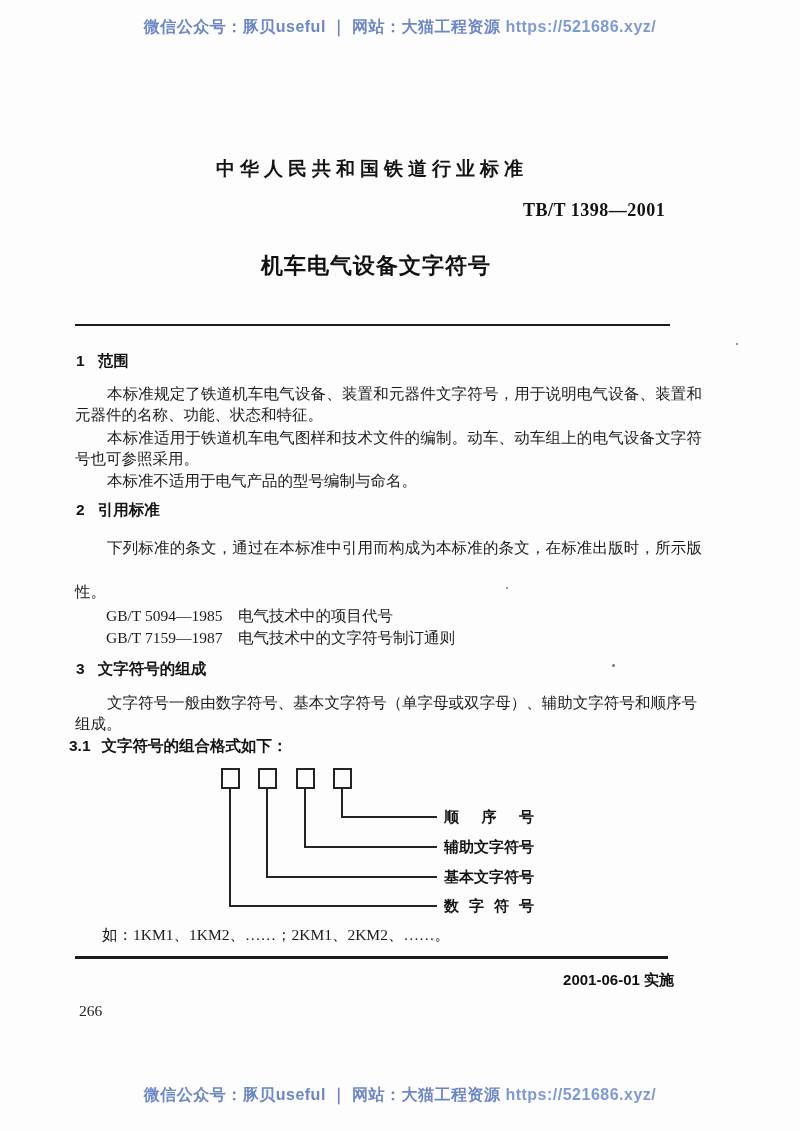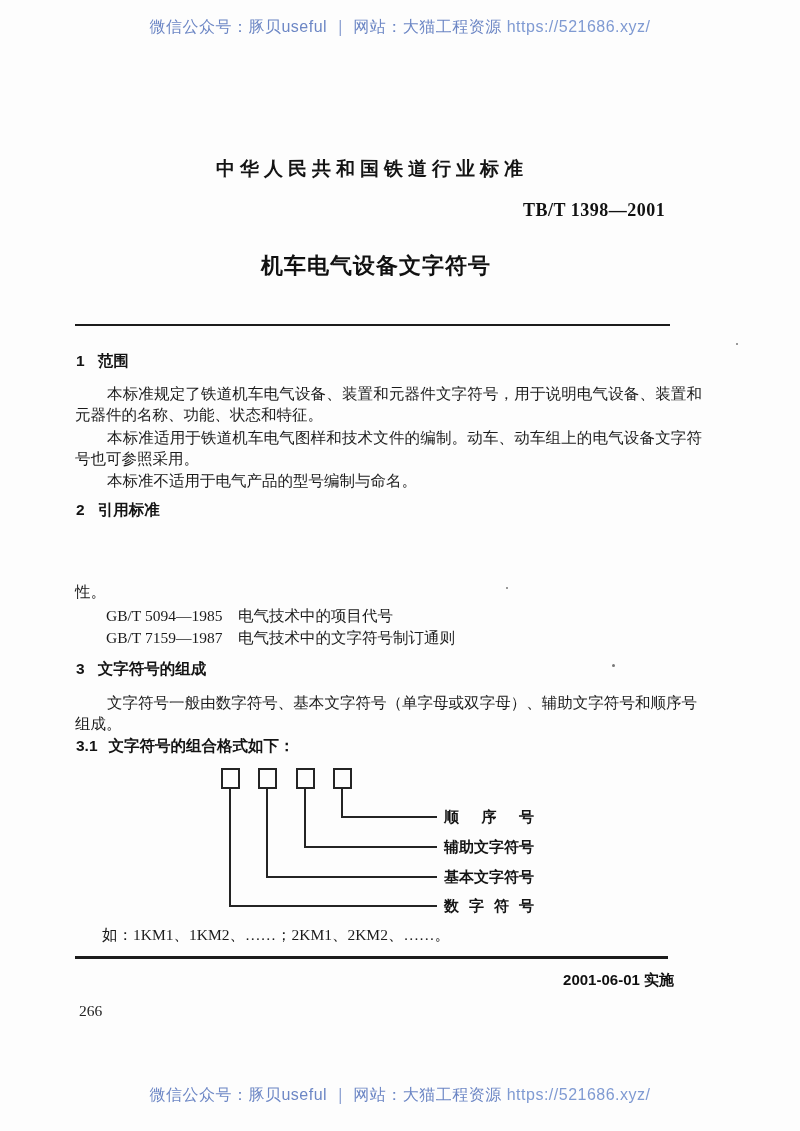--- a/index.html
+++ b/index.html
@@ -6,21 +6,21 @@
   .page {
     position:relative; width:800px; height:1131px;
     background:#fdfdfd; overflow:hidden;
     font-family:"Liberation Serif", serif; color:#1b1b1b;
   }
   .abs { position:absolute; }
   
   .wm {
     width:800px; text-align:center;
     font-family:"Liberation Sans", sans-serif;
-    font-size:16px; letter-spacing:0.5px; white-space:nowrap;
+    font-size:16px; letter-spacing:0.5px; white-space:nowrap;font-weight:bold;
   }
   
   .orgtitle {
     font-family:"Liberation Sans", sans-serif; font-weight:bold;
     font-size:19px; letter-spacing:5px; white-space:nowrap; color:#141414;
   }
   .stdnum {
     font-family:"Liberation Serif", serif; font-weight:bold;
     font-size:18px; letter-spacing:0.5px; white-space:nowrap; color:#111;
   }
@@ -78,30 +78,31 @@
   </div>
   <div class="abs line" style="top:405px;left:75px">元器件的名称、功能、状态和特征。</div>
   <div class="abs line just" style="top:384px;left:107px;width:595px">本标准规定了铁道机车电气设备、装置和元器件文字符号，用于说明电气设备、装置和</div>
   <div class="abs line just" style="top:428px;left:107px;width:595px">本标准适用于铁道机车电气图样和技术文件的编制。动车、动车组上的电气设备文字符</div>
   <div class="abs line" style="top:449px;left:75px">号也可参照采用。</div>
   <div class="abs line" style="top:471px;left:107px">本标准不适用于电气产品的型号编制与命名。</div>
 
   <div class="abs h" style="top:500px;left:76px">
     <span>2</span><span class="hgap">引用标准</span>
   </div>
+  <div class="abs line just" style="top:538px;left:107px;width:595px">下列标准的条文，通过在本标准中引用而构成为本标准的条文，在标准出版时，所示版</div>
   <div class="abs line" style="top:582px;left:75px">性。</div>
   <div class="abs line" style="top:606px;left:106px">GB/T 5094—1985　电气技术中的项目代号</div>
   <div class="abs line" style="top:628px;left:106px">GB/T 7159—1987　电气技术中的文字符号制订通则</div>
 
   <div class="abs h" style="top:659px;left:76px">
     <span>3</span><span class="hgap">文字符号的组成</span>
   </div>
   <div class="abs line just" style="top:693px;left:107px;width:590px">文字符号一般由数字符号、基本文字符号（单字母或双字母）、辅助文字符号和顺序号</div>
   <div class="abs line" style="top:714px;left:75px">组成。</div>
-  <div class="abs h" style="top:736px;left:76px">
+  <div class="abs h" style="top:736px;left:69px">
     <span>3.1</span><span class="hgap-sm">文字符号的组合格式如下：</span>
   </div>
 
   <div class="abs dbox" style="top:768px;left:221px"></div>
   <div class="abs dbox" style="top:768px;left:258px"></div>
   <div class="abs dbox" style="top:768px;left:296px"></div>
   <div class="abs dbox" style="top:768px;left:333px"></div>
 
   <div class="abs vline" style="top:789px;left:341px;height:29px"></div>
   <div class="abs vline" style="top:789px;left:304px;height:59px"></div>

